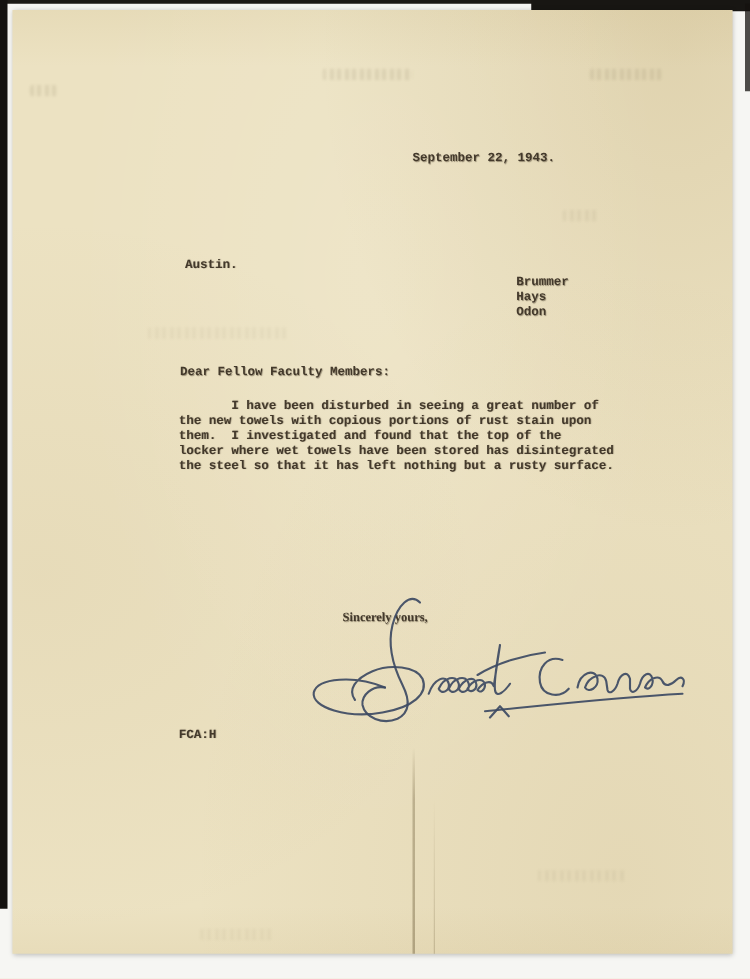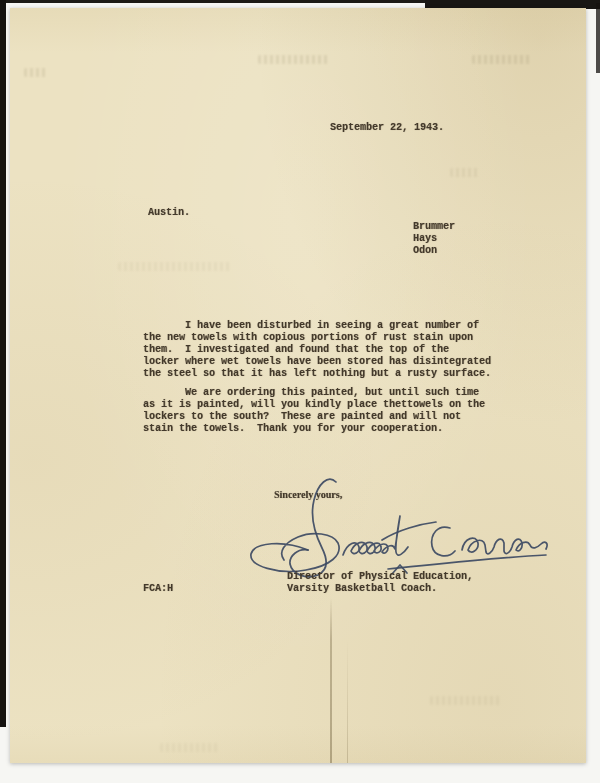--- a/index.html
+++ b/index.html
@@ -106,30 +106,27 @@
     <div class="crease crease-1"></div>
     <div class="crease crease-2"></div>
 
     <div class="typed date-line">September 22, 1943.</div>
 
     <div class="typed recip-prefix">Austin.</div>
     <div class="typed recip-col3">Brummer
 Hays
 Odon</div>
 
+    <div class="typed salutation">Dear Fellow Faculty Members:</div>
 
     <div class="typed para-1">       I have been disturbed in seeing a great number of
 the new towels with copious portions of rust stain upon
 them.  I investigated and found that the top of the
 locker where wet towels have been stored has disintegrated
 the steel so that it has left nothing but a rusty surface.</div>
-    <div class="typed para-2">       We are ordering this painted, but until such time
-as it is painted, will you kindly place thettowels on the
-lockers to the south?  These are painted and will not
-stain the towels.  Thank you for your cooperation.</div>
 
     <div class="typed closing">Sincerely yours,</div>
 
     <svg class="signature" viewBox="0 0 320 110" role="img" aria-label="Forrest C. Allen">
 
       <path d="M 96,12 C 88,4 78,14 74,30 C 70,46 74,62 82,78 C 88,90 88,100 78,105 C 66,110 52,104 50,94 C 49,86 58,78 68,80"></path>
 
       <path d="M 68,80 C 44,70 14,72 11,84 C 9,96 38,105 66,100 C 90,96 103,85 98,73 C 93,63 72,61 58,67 C 44,73 38,82 44,90"></path>
 
       <path d="M 103,85 C 107,73 117,69 119,77 C 120,83 113,86 111,81 C 115,72 125,69 127,77 C 128,83 121,86 119,81 C 123,72 133,69 135,77 C 136,83 129,86 127,81 C 131,73 140,70 141,77 C 142,82 136,85 134,81 C 138,74 147,71 148,78 C 148,82 144,85 142,82 C 146,76 153,73 155,79 L 160,46 C 160,46 155,74 156,82 C 157,89 164,83 168,77"></path>
@@ -138,19 +135,17 @@
 
       <path d="M 210,58 C 198,54 190,64 192,76 C 194,87 208,89 215,81"></path>
 
       <path d="M 222,80 C 224,68 236,64 238,73 C 239,80 231,85 228,80 C 231,71 243,66 245,75 L 246,82 C 247,86 252,83 254,77 C 256,69 262,66 264,73 L 264,81 C 265,86 270,83 272,77 C 274,69 280,66 282,73 C 283,78 279,83 276,80 C 279,73 287,69 290,75 C 292,80 297,78 301,74 C 305,70 309,73 306,79"></path>
 
       <path d="M 148,99 C 190,95 250,88 306,85"></path>
 
       <path d="M 152,104 L 160,95 L 167,103"></path>
     </svg>
 
-    <div class="typed title-block">Director of Physical Education,
-Varsity Basketball Coach.</div>
 
     <div class="typed initials">FCA:H</div>
 
   </div>
 </div>
 
 </body></html>

